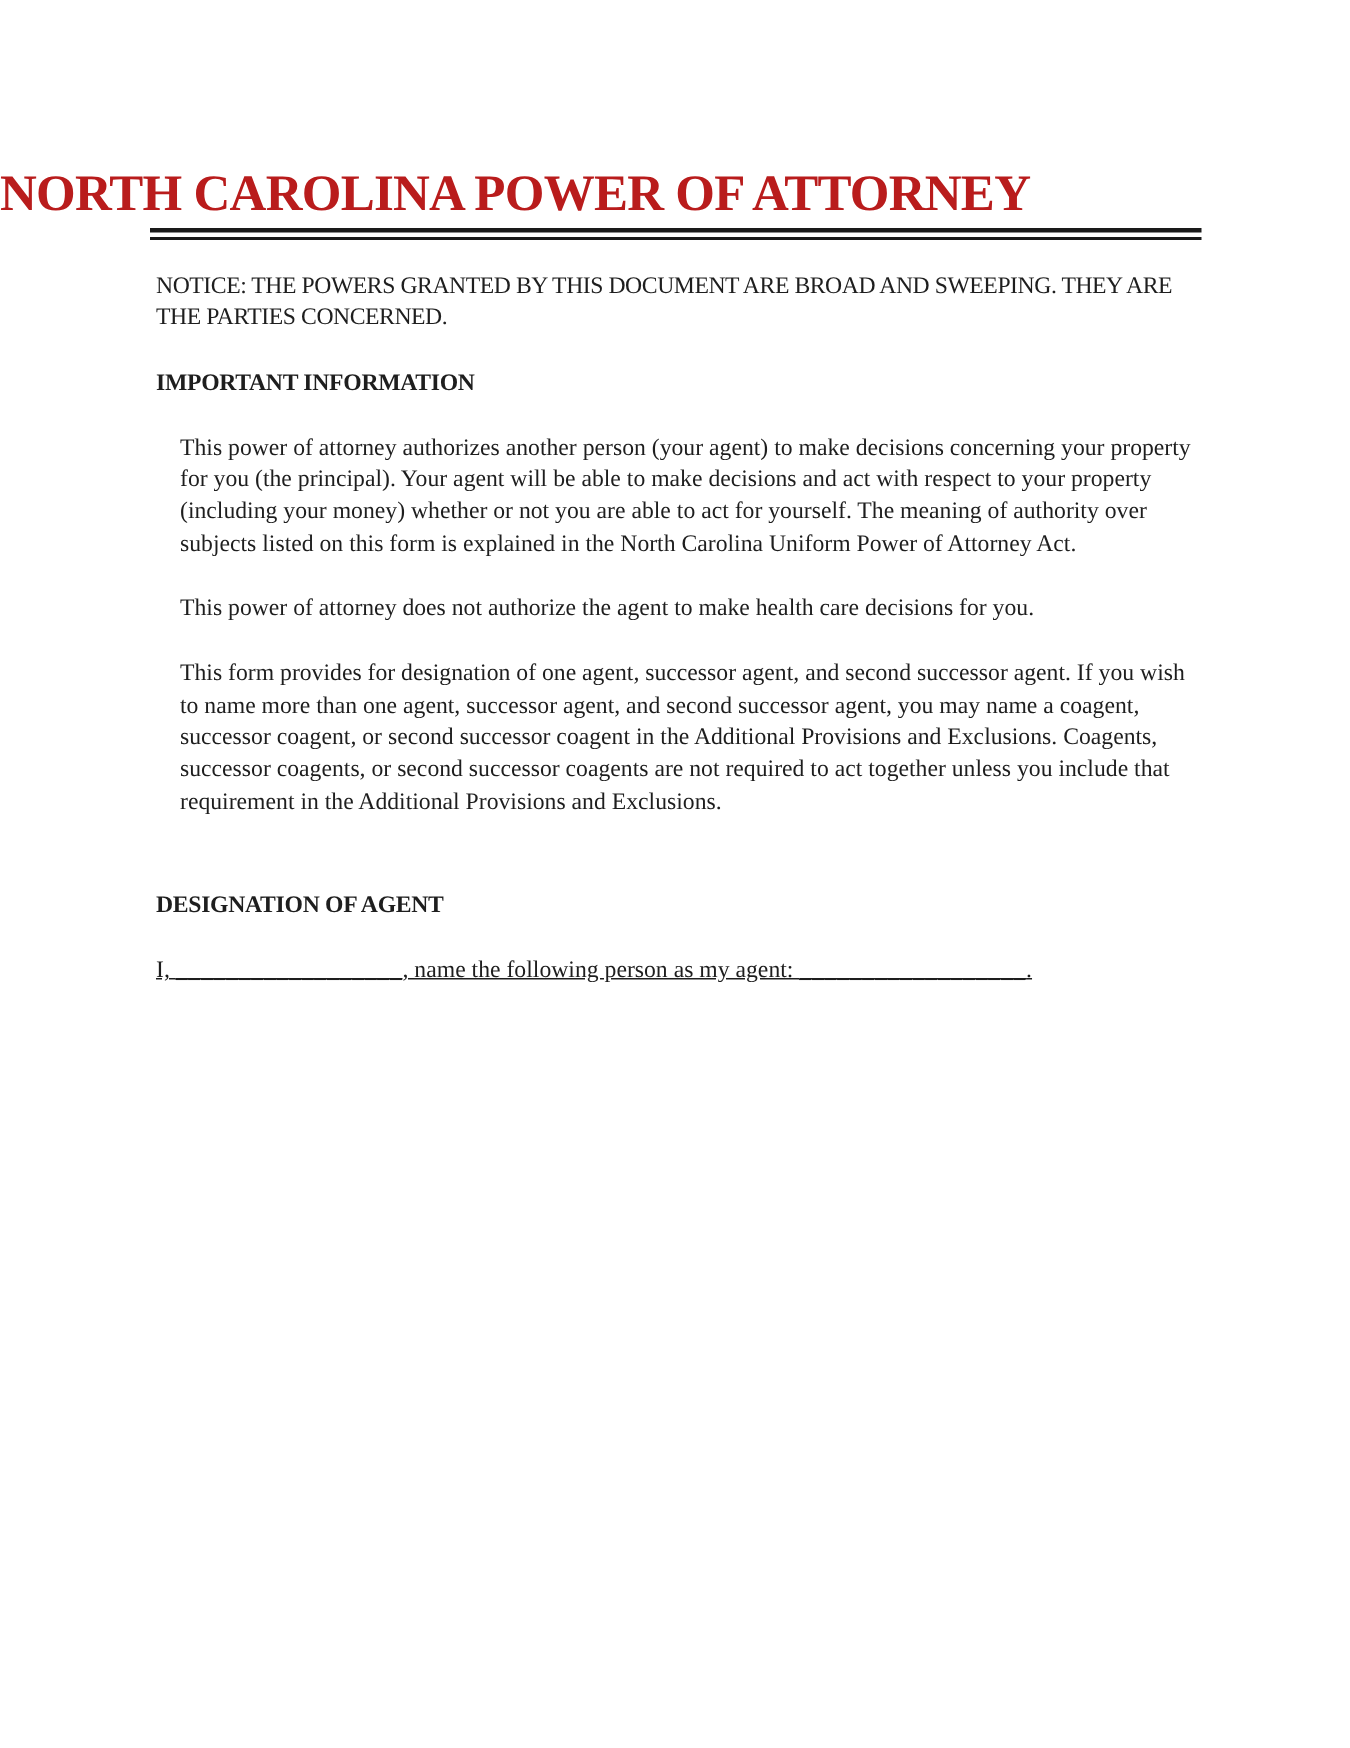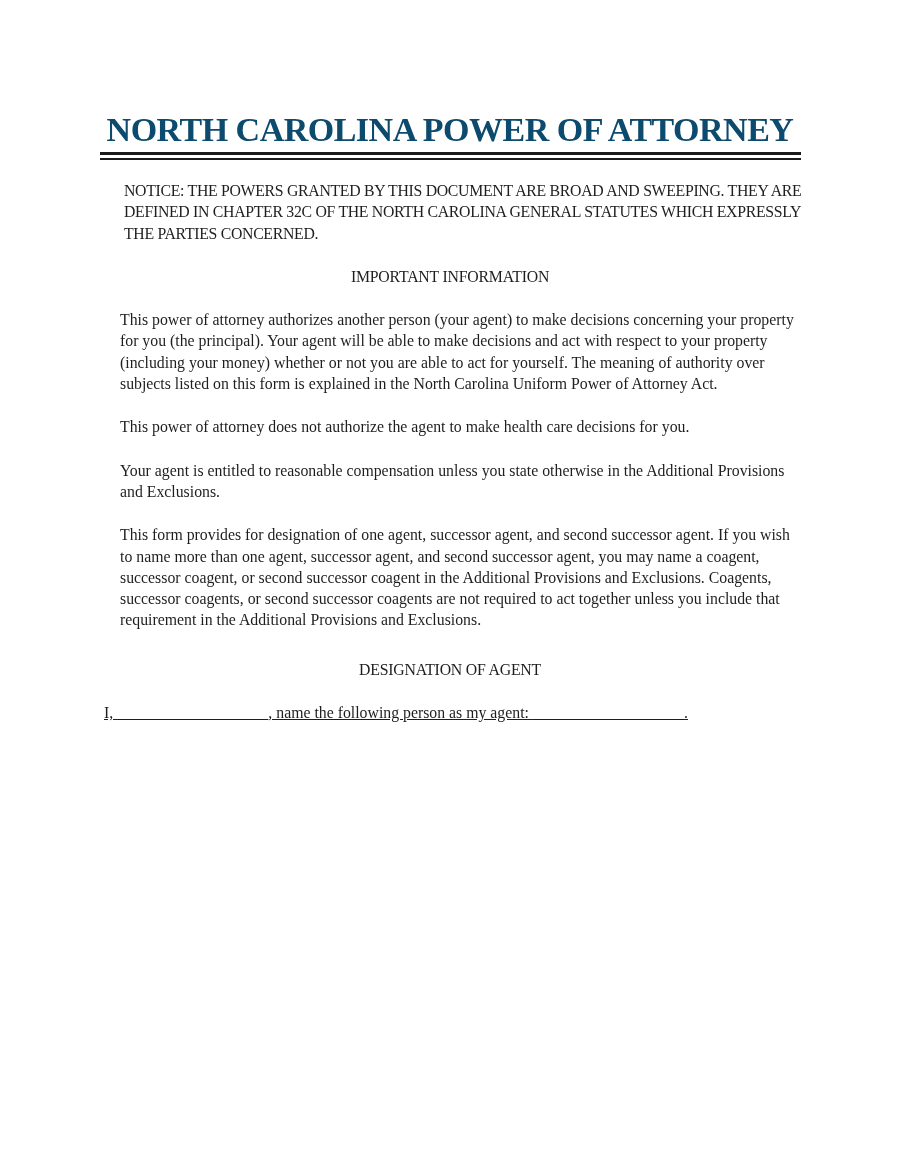--- a/index.html
+++ b/index.html
@@ -14,26 +14,25 @@
     font-family: "Liberation Serif", "DejaVu Serif", serif;
     color: #1e1e1e;
   }
   .page {
     box-sizing: border-box;
     width: 900px;
     height: 1165px;
     padding-top: 112px;
   }
   .doc-title {
-    text-align: center;
     font-size: 34px;
     line-height: 36px;
     font-weight: bold;
     letter-spacing: -0.5px;
-    color: #0c4a6e;
+    color: #b91c1c;
     white-space: nowrap;
   }
   .title-rule {
     width: 701px;
     height: 3px;
     margin: 4px auto 0 auto;
     border-top: 3px solid #1a1a1a;
     border-bottom: 2.5px solid #1a1a1a;
   }
   .content {
@@ -41,30 +40,29 @@
     margin: 0 auto;
     font-size: 15.8px;
     line-height: 21.3px;
   }
   .notice {
     margin-top: 20px;
     letter-spacing: -0.3px;
   }
   .notice .line {
     white-space: nowrap;
-    margin-left: 20px;
   }
   .section-heading {
     margin-top: 22px;
-    text-align: center;
-    font-weight: normal;
+    text-align: left;
+    font-weight: bold;
     letter-spacing: -0.2px;
   }
   .section-heading.designation {
-    margin-top: 28px;
+    margin-top: 48px;
   }
   p.body-para {
     margin: 22px 0 0 16px;
   }
   .fill-line {
     margin-top: 22px;
     white-space: nowrap;
     text-decoration: underline;
   }
   .blank {
@@ -77,29 +75,27 @@
 <div class="page">
 
   <div class="doc-title">NORTH CAROLINA POWER OF ATTORNEY</div>
 
   <div class="title-rule"></div>
 
   <div class="content">
 
     <div class="notice">
       <div class="line">NOTICE: THE POWERS GRANTED BY THIS DOCUMENT ARE BROAD AND SWEEPING. THEY ARE</div>
-      <div class="line">DEFINED IN CHAPTER 32C OF THE NORTH CAROLINA GENERAL STATUTES WHICH EXPRESSLY</div>
       <div class="line">THE PARTIES CONCERNED.</div>
     </div>
 
     <div class="section-heading">IMPORTANT INFORMATION</div>
 
     <p class="body-para">This power of attorney authorizes another person (your agent) to make decisions concerning your property for you (the principal). Your agent will be able to make decisions and act with respect to your property (including your money) whether or not you are able to act for yourself. The meaning of authority over subjects listed on this form is explained in the North Carolina Uniform Power of Attorney Act.</p>
     <p class="body-para">This power of attorney does not authorize the agent to make health care decisions for you.</p>
-    <p class="body-para">Your agent is entitled to reasonable compensation unless you state otherwise in the Additional Provisions and Exclusions.</p>
     <p class="body-para">This form provides for designation of one agent, successor agent, and second successor agent. If you wish to name more than one agent, successor agent, and second successor agent, you may name a coagent, successor coagent, or second successor coagent in the Additional Provisions and Exclusions. Coagents, successor coagents, or second successor coagents are not required to act together unless you include that requirement in the Additional Provisions and Exclusions.</p>
 
     <div class="section-heading designation">DESIGNATION OF AGENT</div>
 
     <div class="fill-line">
       <span>I, </span><span class="blank">__________________</span><span>, name the following person as my agent: </span><span class="blank">__________________</span><span>.</span>
     </div>
 
   </div>
 </div>

